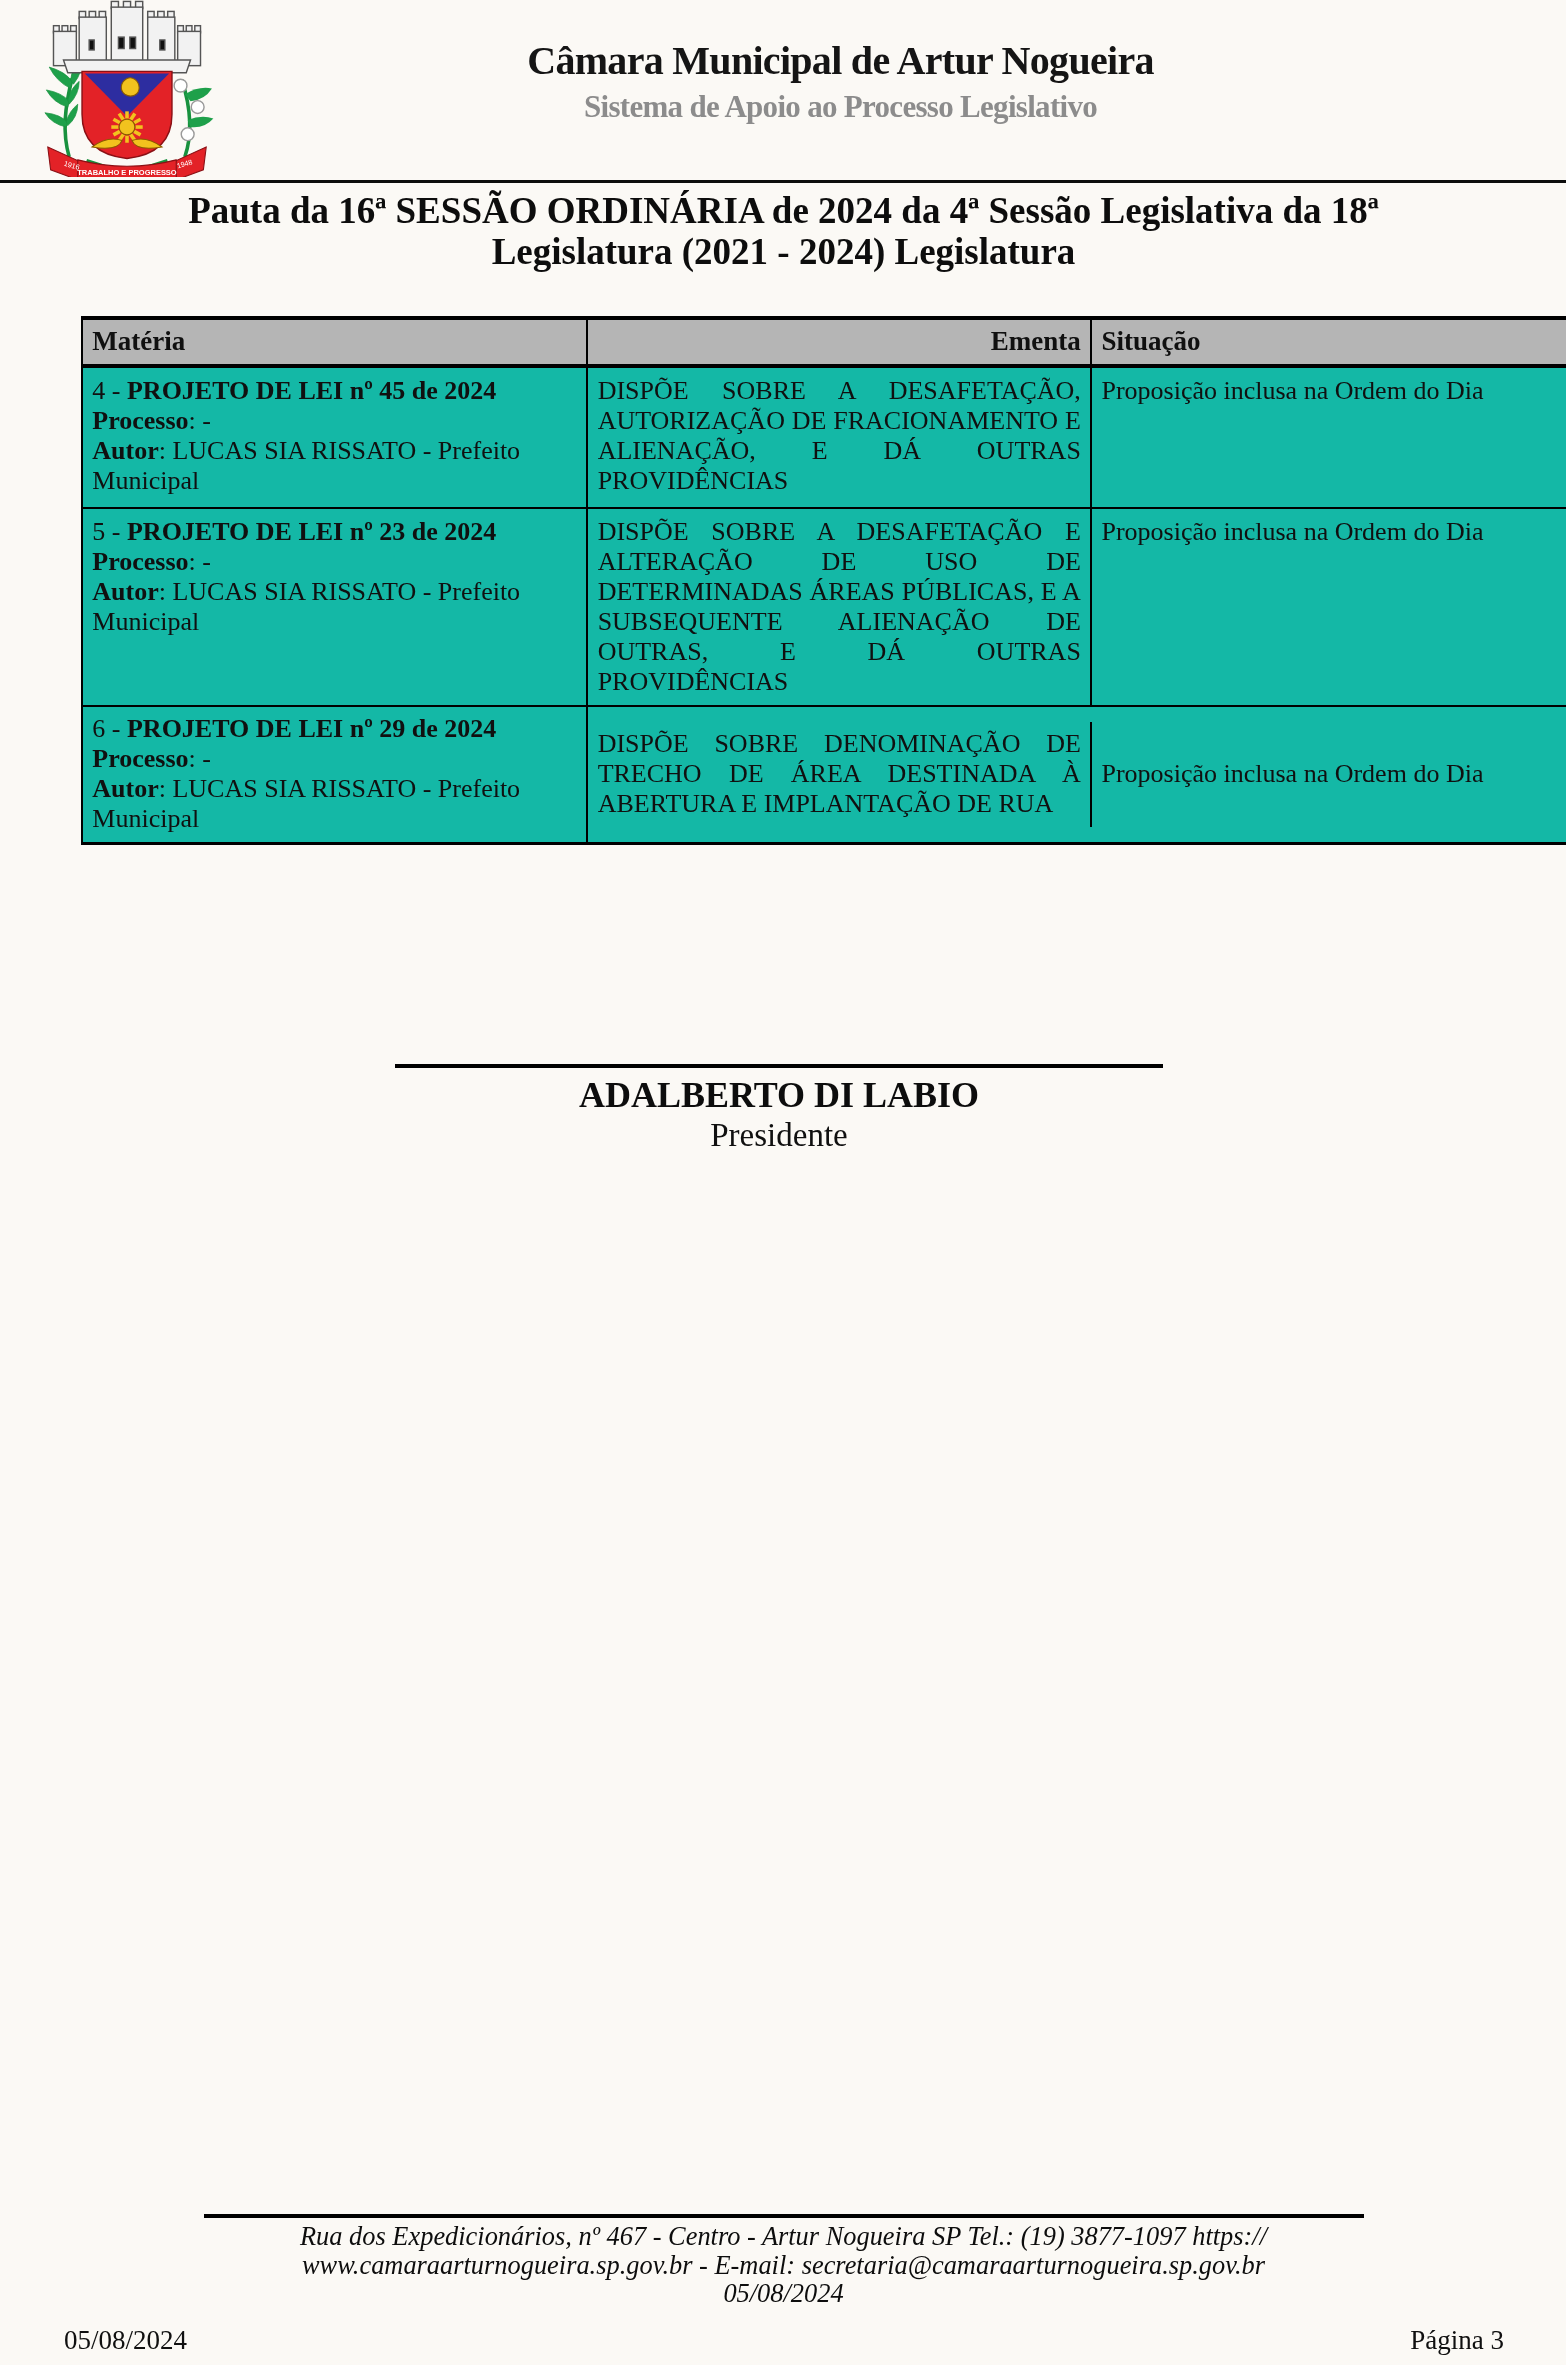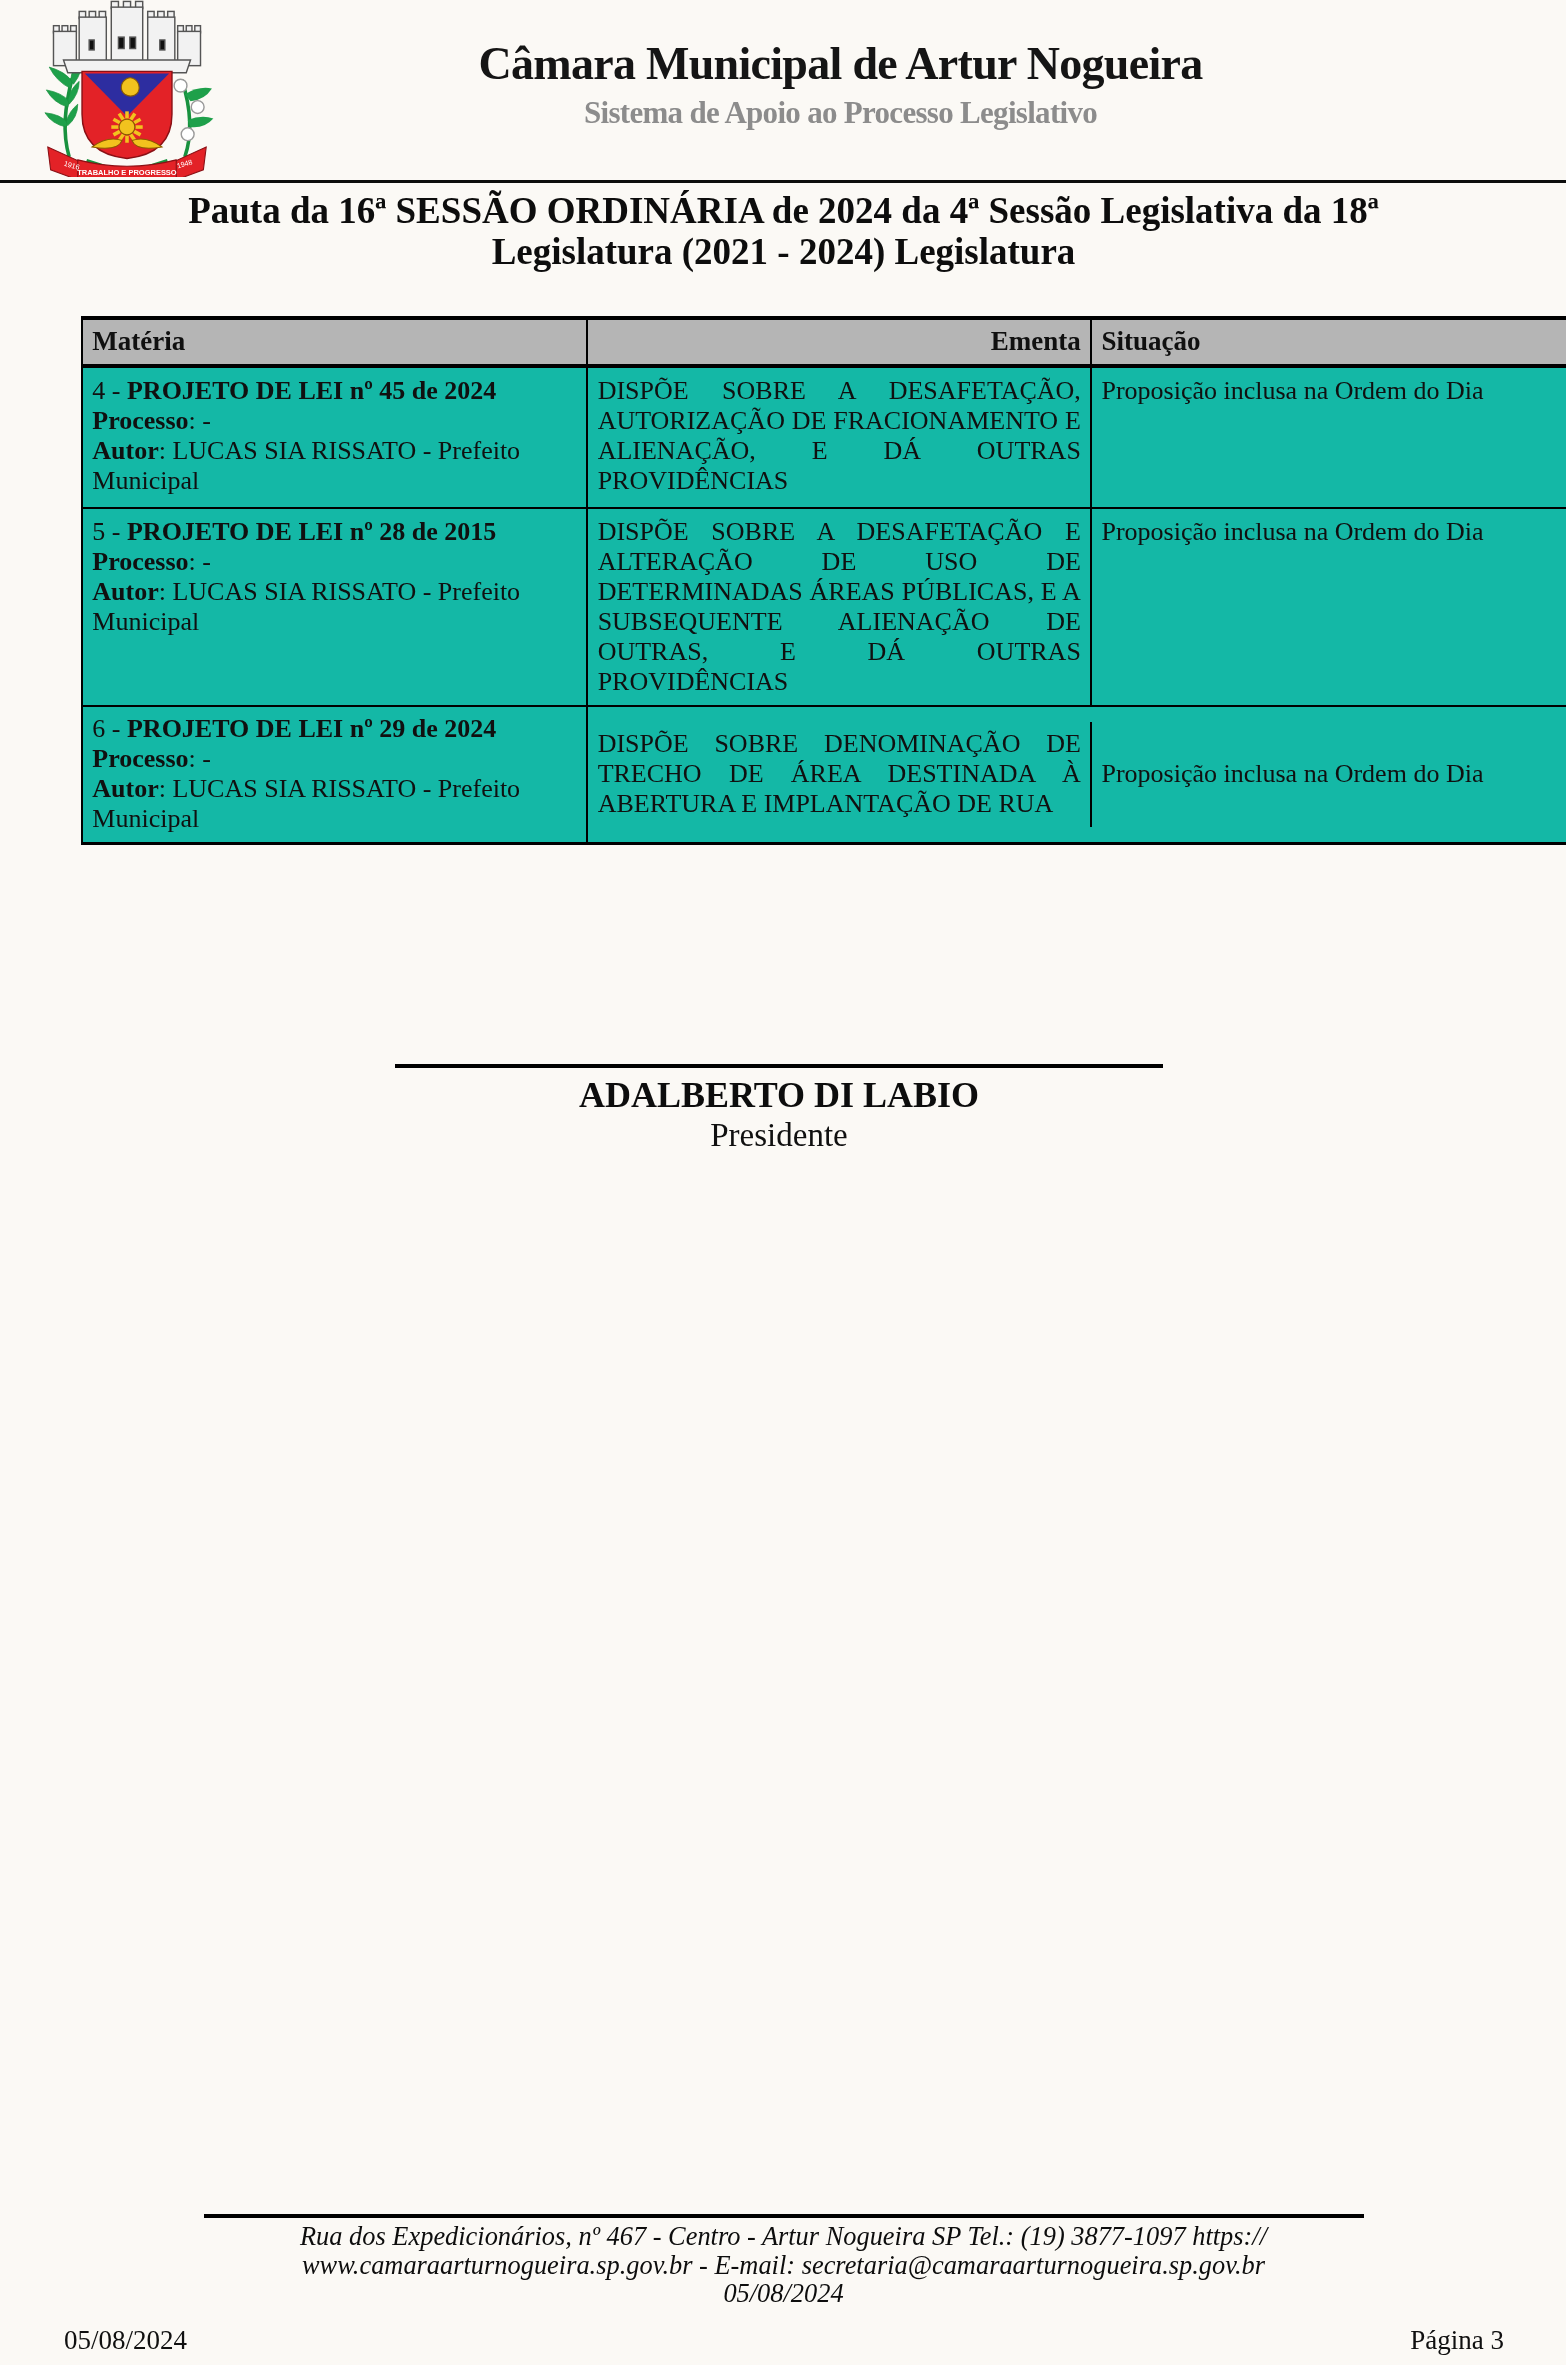--- a/index.html
+++ b/index.html
@@ -23,21 +23,21 @@
   }
   .header-text {
     position: absolute;
     left: 114px;
     right: 0;
     top: 0;
     text-align: center;
   }
   .header-title {
     margin-top: 37px;
-    font-size: 46px;
+    font-size: 40px;
     font-weight: bold;
     color: #151515;
     letter-spacing: -0.7px;
     white-space: nowrap;
   }
   .header-subtitle {
     margin-top: 5px;
     font-size: 31px;
     font-weight: bold;
     color: #8c8c8c;
@@ -270,21 +270,21 @@
         <div class="mline"><span>4 - </span><b>PROJETO DE LEI nº 45 de 2024</b></div>
         <div class="mline"><b>Processo</b><span>: -</span></div>
         <div class="mline"><b>Autor</b><span>: LUCAS SIA RISSATO - Prefeito Municipal</span></div>
       </div>
       <div class="cell c2 ementa">DISPÕE SOBRE A DESAFETAÇÃO, AUTORIZAÇÃO DE FRACIONAMENTO E ALIENAÇÃO, E DÁ OUTRAS PROVIDÊNCIAS</div>
       <div class="cell c3">Proposição inclusa na Ordem do Dia</div>
     </div>
 
     <div class="trow r1">
       <div class="cell c1">
-        <div class="mline"><span>5 - </span><b>PROJETO DE LEI nº 28 de 2015</b></div>
+        <div class="mline"><span>5 - </span><b>PROJETO DE LEI nº 23 de 2024</b></div>
         <div class="mline"><b>Processo</b><span>: -</span></div>
         <div class="mline"><b>Autor</b><span>: LUCAS SIA RISSATO - Prefeito Municipal</span></div>
       </div>
       <div class="cell c2 ementa">DISPÕE SOBRE A DESAFETAÇÃO E ALTERAÇÃO DE USO DE DETERMINADAS ÁREAS PÚBLICAS, E A SUBSEQUENTE ALIENAÇÃO DE OUTRAS, E DÁ OUTRAS PROVIDÊNCIAS</div>
       <div class="cell c3">Proposição inclusa na Ordem do Dia</div>
     </div>
 
     <div class="trow r2">
       <div class="cell c1">
         <div class="mline"><span>6 - </span><b>PROJETO DE LEI nº 29 de 2024</b></div>

